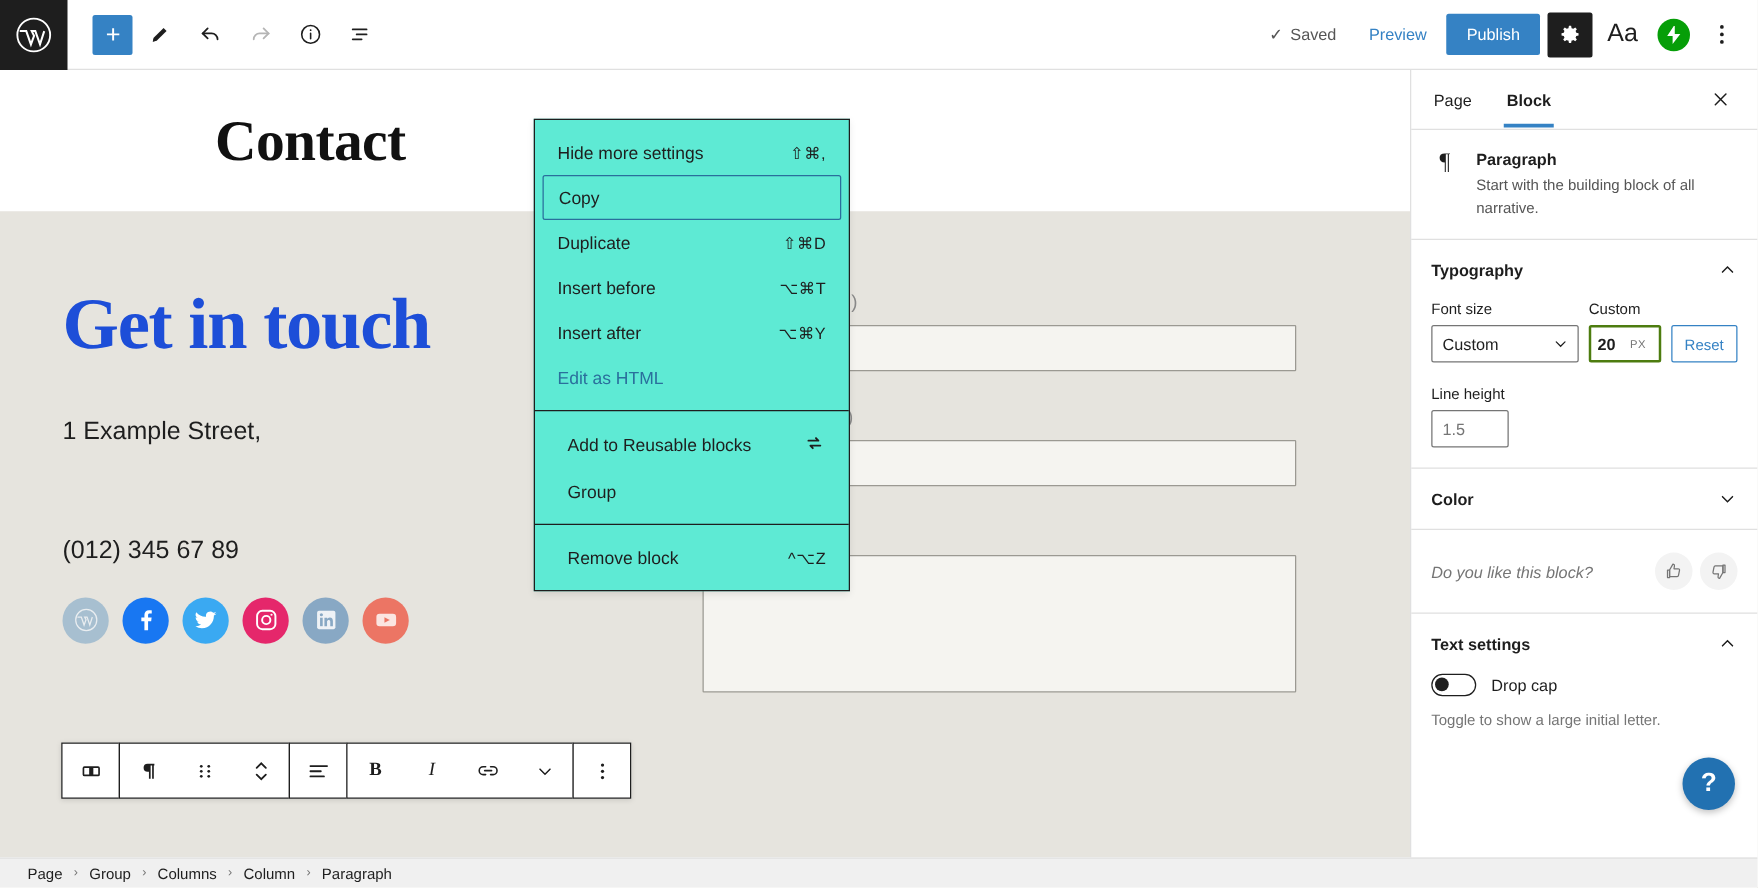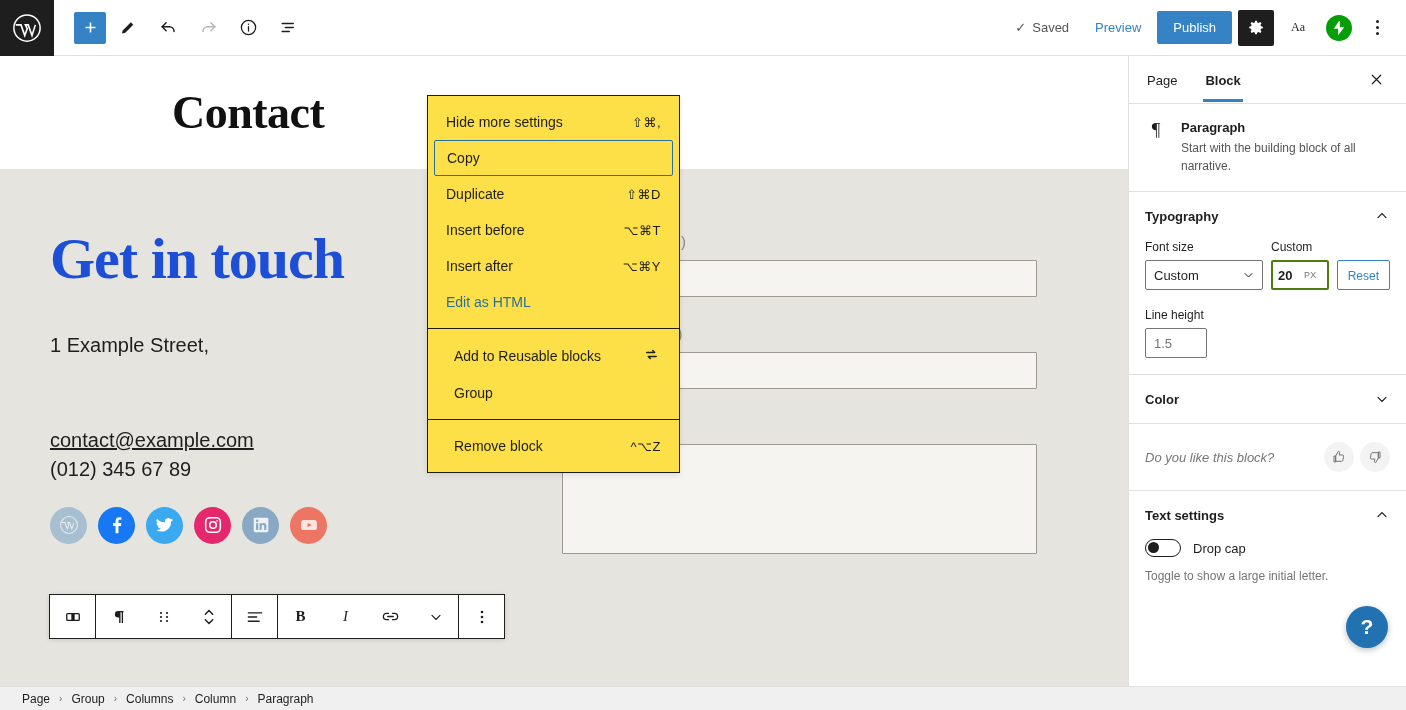--- a/index.html
+++ b/index.html
@@ -43,22 +43,22 @@
     background: #3582c4; color: #fff; font-size: 13px;
     padding: 9px 16px; border: none; border-radius: 2px; cursor: pointer;
   }
   .settings-btn {
     width: 36px; height: 36px; background: #1e1e1e; border: none;
     border-radius: 2px; display: flex; align-items: center;
     justify-content: center; cursor: pointer;
   }
   .aa-btn {
     width: 36px; height: 36px; background: none; border: none;
-    font-size: 12px; color: #1e1e1e; cursor: pointer;
-    font-family: Liberation Serif, serif;
+    font-size: 20px; color: #1e1e1e; cursor: pointer;
+    font-family: Liberation Sans, sans-serif;
   }
   .jetpack-btn {
     width: 26px; height: 26px; border-radius: 50%; background: #069e08;
     display: flex; align-items: center; justify-content: center;
     border: none; cursor: pointer; margin: 0 4px;
   }
   .kebab-btn {
     width: 30px; height: 36px; background: none; border: none;
     display: flex; flex-direction: column; align-items: center;
     justify-content: center; gap: 3px; cursor: pointer;
@@ -129,21 +129,21 @@
     align-items: center; height: 45px; margin-left: -1px;
   }
   .btb-btn {
     width: 45px; height: 43px; background: none; border: none;
     display: flex; align-items: center; justify-content: center; cursor: pointer;
   }
 
   
   .dropdown {
     position: absolute; left: 427px; top: 95px; width: 253px;
-    background: #fde047; border: 1px solid #1e1e1e; z-index: 60;
+    background: #5eead4; border: 1px solid #1e1e1e; z-index: 60;
     box-shadow: 0 2px 6px rgba(0,0,0,.1);
   }
   .dd-section { padding: 8px 0; }
   .dd-section + .dd-section { border-top: 1px solid #1e1e1e; padding-left: 8px; }
   .dd-item {
     display: flex; align-items: center; justify-content: space-between;
     padding: 8px 18px; font-size: 14px; color: #1e1e1e; cursor: pointer;
     min-height: 36px;
   }
   .dd-item.selected {
@@ -353,21 +353,20 @@
       <div class="page-title">Contact</div>
     </div>
 
     <div class="content-area">
       <div class="cols">
 
         <div class="col-left">
           <div class="heading-big">Get in touch</div>
           <div class="addr-line">1 Example Street,</div>
           <div class="addr-gap"></div>
-          <a class="mail-link" href="#">contact@example.com</a>
           <div class="phone-line">(012) 345 67 89</div>
 
           <div class="socials">
             <div class="soc" style="background:#a7bfd0">
               <svg width="22" height="22" viewBox="0 0 24 24" fill="none" stroke="#e9edf0" stroke-width="1.1">
                   <circle cx="12" cy="12" r="9.2"></circle>
                   <path d="M4.3 9.4h3.4l2.4 7 1.7-4.6-1.2-2.4h2.1l2.4 7 2.2-7"></path>
                 </svg>
             </div>
             <div class="soc" style="background:#1877f2">

